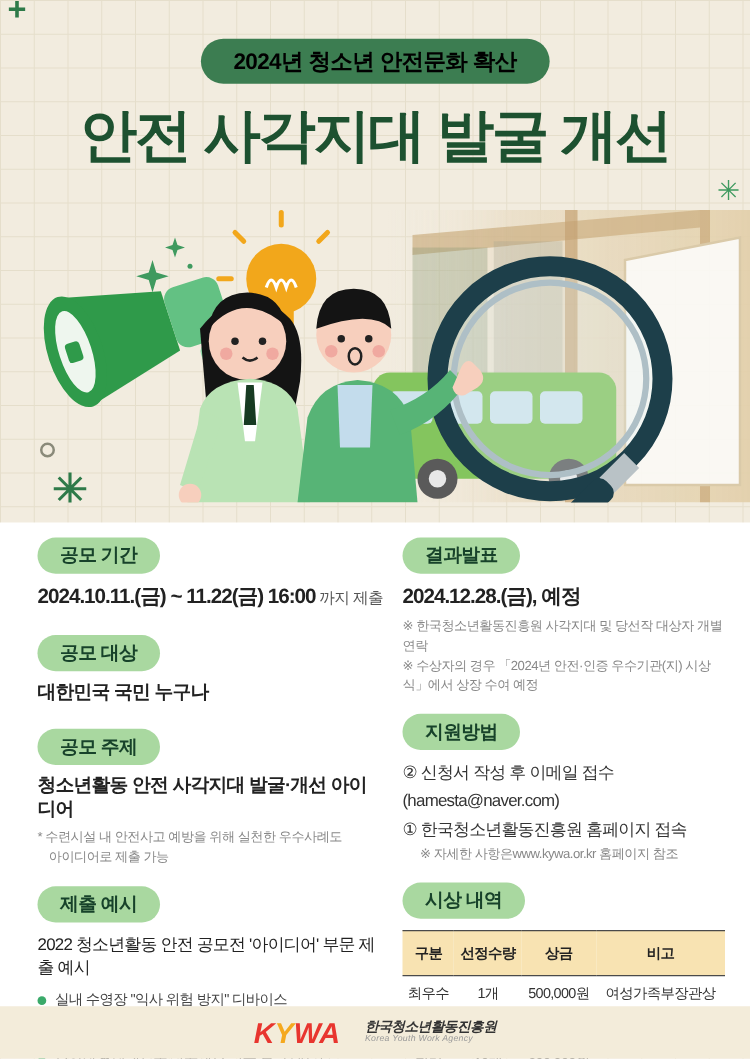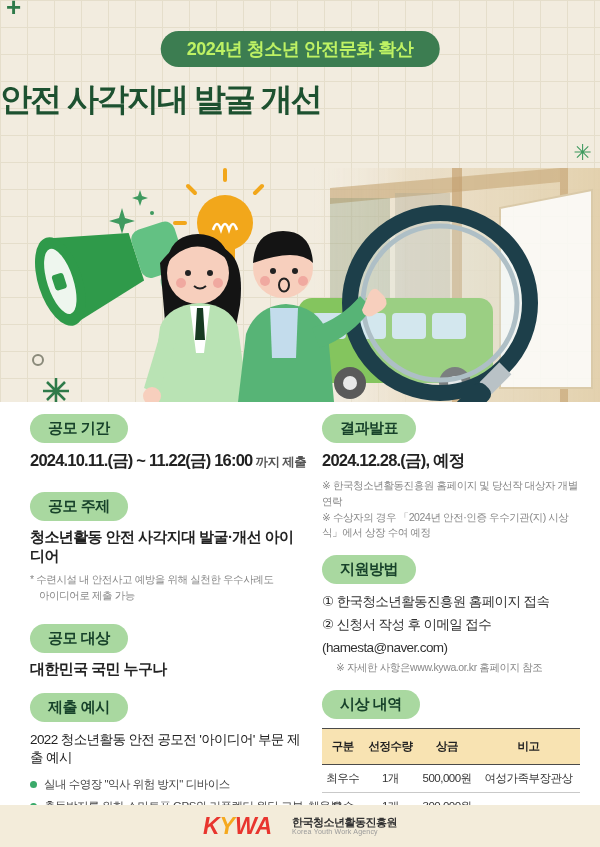--- a/index.html
+++ b/index.html
@@ -8,47 +8,47 @@
     position:relative;width:600px;height:847px;overflow:hidden;
     background-color:#f2ecdf;
     background-image:
       linear-gradient(#e5decb 1px, transparent 1px),
       linear-gradient(90deg,#e5decb 1px, transparent 1px);
     background-size:27px 27px;
   }
   
   .top-badge{
     position:absolute;top:31px;left:50%;transform:translateX(-50%);
-    background:#3c7d51;color:#bef264;font-weight:bold;font-size:18px;
+    background:#3c7d51;color:#000000;font-weight:bold;font-size:18px;
     padding:6px 26px;border-radius:20px;white-space:nowrap;letter-spacing:-0.5px;
   }
   .title1{
-    position:absolute;top:78px;width:100%;
-    font-size:32px;font-weight:800;color:#1d5130;letter-spacing:-2px;
+    position:absolute;top:78px;width:100%;text-align:center;
+    font-size:46px;font-weight:800;color:#1d5130;letter-spacing:-2px;
   }
   .title2{
     position:absolute;top:128px;width:100%;text-align:center;
     font-size:40px;font-weight:800;color:#2e9a4a;letter-spacing:-2px;
   }
   
   .hero{position:absolute;top:168px;left:0;width:600px;height:234px;}
   .decor{position:absolute;color:#3f9a5f;font-weight:bold;}
   
   .panel{
-    position:absolute;top:402px;left:0;width:600px;height:403px;background:#ffffff;
+    position:absolute;top:418px;left:0;width:600px;height:403px;background:#ffffff;
   }
   .col-left{position:absolute;top:12px;left:30px;width:272px;}
   .col-right{position:absolute;top:12px;left:322px;width:258px;}
   .pill{
     display:inline-block;background:#a9d8a0;color:#17422a;
     font-weight:bold;font-size:15px;letter-spacing:-0.5px;
     padding:5px 18px;border-radius:18px;margin-bottom:7px;
   }
   .line-strong{font-size:16.5px;font-weight:bold;color:#222;letter-spacing:-0.8px;white-space:nowrap;}
-  .line-suffix{font-size:12.5px;font-weight:bold;color:#555;letter-spacing:-0.5px;}
+  .line-suffix{font-size:12.5px;font-weight:normal;color:#555;letter-spacing:-0.5px;}
   .body-bold{font-size:15px;font-weight:bold;color:#222;letter-spacing:-0.6px;}
   .note{font-size:10.5px;color:#888;letter-spacing:-0.4px;line-height:1.5;}
   .note .ind{padding-left:9px;display:block;}
   .gap-lg{margin-top:20px;}
   .gap-md{margin-top:14px;}
   .gap-sm{margin-top:6px;}
   .ex-title{font-size:13.5px;font-weight:normal;color:#222;letter-spacing:-0.6px;margin:2px 0 6px 0;}
   ul.ex-list{list-style:none;margin:0;padding:0;}
   ul.ex-list li{
     position:relative;padding-left:14px;font-size:11.5px;color:#444;
@@ -73,21 +73,21 @@
   table.awards tr:last-child td{border-bottom:1px solid #9a9a9a;}
   td.bold{font-weight:normal;}
   
   .footer{
     position:absolute;bottom:0;left:0;width:600px;height:42px;background:#f3ecda;
     display:flex;align-items:center;justify-content:center;gap:20px;
   }
   .logo-kywa{font-size:23px;font-weight:800;font-style:italic;letter-spacing:0px;}
   .logo-kywa .k,.logo-kywa .w,.logo-kywa .a{color:#e8352e;}
   .logo-kywa .y{color:#f5a91e;}
-  .logo-org{line-height:1.1;}
+  .logo-org{line-height:1.1;font-style:italic;}
   .logo-org .ko{font-size:11px;font-weight:bold;color:#333;letter-spacing:-0.5px;display:block;}
   .logo-org .en{font-size:7px;color:#999;display:block;letter-spacing:0.2px;}
 </style>
 </head>
 <body>
 
 <div class="poster">
 
   <div class="top-badge">2024년 청소년 안전문화 확산</div>
   <div class="title1">안전 사각지대 발굴 개선</div>
@@ -200,61 +200,61 @@
 
     <div class="col-left">
       <div>
         <span class="pill">공모 기간</span>
         <div class="line-strong">
           <span>2024.10.11.(금) ~ 11.22(금) 16:00</span><span class="line-suffix"> 까지 제출</span>
         </div>
       </div>
 
       <div class="gap-lg">
+        <span class="pill">공모 대상</span>
+        <div class="body-bold">대한민국 국민 누구나</div>
+      </div>
+
+      <div class="gap-lg">
         <span class="pill">공모 주제</span>
         <div class="body-bold">청소년활동 안전 사각지대 발굴·개선 아이디어</div>
         <div class="note gap-sm">
           <span>* 수련시설 내 안전사고 예방을 위해 실천한 우수사례도</span>
           <span class="ind">아이디어로 제출 가능</span>
         </div>
-      </div>
-
-      <div class="gap-lg">
-        <span class="pill">공모 대상</span>
-        <div class="body-bold">대한민국 국민 누구나</div>
       </div>
 
       <div class="gap-md">
         <span class="pill">제출 예시</span>
         <div class="ex-title">2022 청소년활동 안전 공모전 '아이디어' 부문 제출 예시</div>
         <ul class="ex-list">
           <li>실내 수영장 "익사 위험 방지" 디바이스</li>
           <li>충돌방지를 위한 스마트폰 GPS와 리플렉터 원단 교복, 체육복</li>
           <li>승하차 &amp; 차내전도 사고예방 버스 설비 개선안</li>
           <li>직관적인 수심 구분으로 수영장 청소년 프로그램 안전확보</li>
 
         </ul>
       </div>
     </div>
 
     <div class="col-right">
       <div>
         <span class="pill">결과발표</span>
         <div class="line-strong">2024.12.28.(금), 예정</div>
         <div class="note gap-sm">
-          <span style="display:block;">※ 한국청소년활동진흥원 홈페이지 및 당선작 대상자 개별연락</span>
+          <span style="display:block;">※ 한국청소년활동진흥원 사각지대 및 당선작 대상자 개별연락</span>
           <span style="display:block;">※ 수상자의 경우 「2024년 안전·인증 우수기관(지) 시상식」에서 상장 수여 예정</span>
         </div>
       </div>
 
       <div class="gap-md">
         <span class="pill">지원방법</span>
         <div class="steps">
+          <span style="display:block;">② 신청서 작성 후 이메일 접수(hamesta@naver.com)</span>
           <span style="display:block;">① 한국청소년활동진흥원 홈페이지 접속</span>
-          <span style="display:block;">② 신청서 작성 후 이메일 접수(hamesta@naver.com)</span>
         </div>
         <div class="note" style="padding-left:14px;">※ 자세한 사항은www.kywa.or.kr 홈페이지 참조</div>
       </div>
 
       <div class="gap-md">
         <span class="pill">시상 내역</span>
         <table class="awards">
           <thead>
             <tr>
               <th>구분</th>

